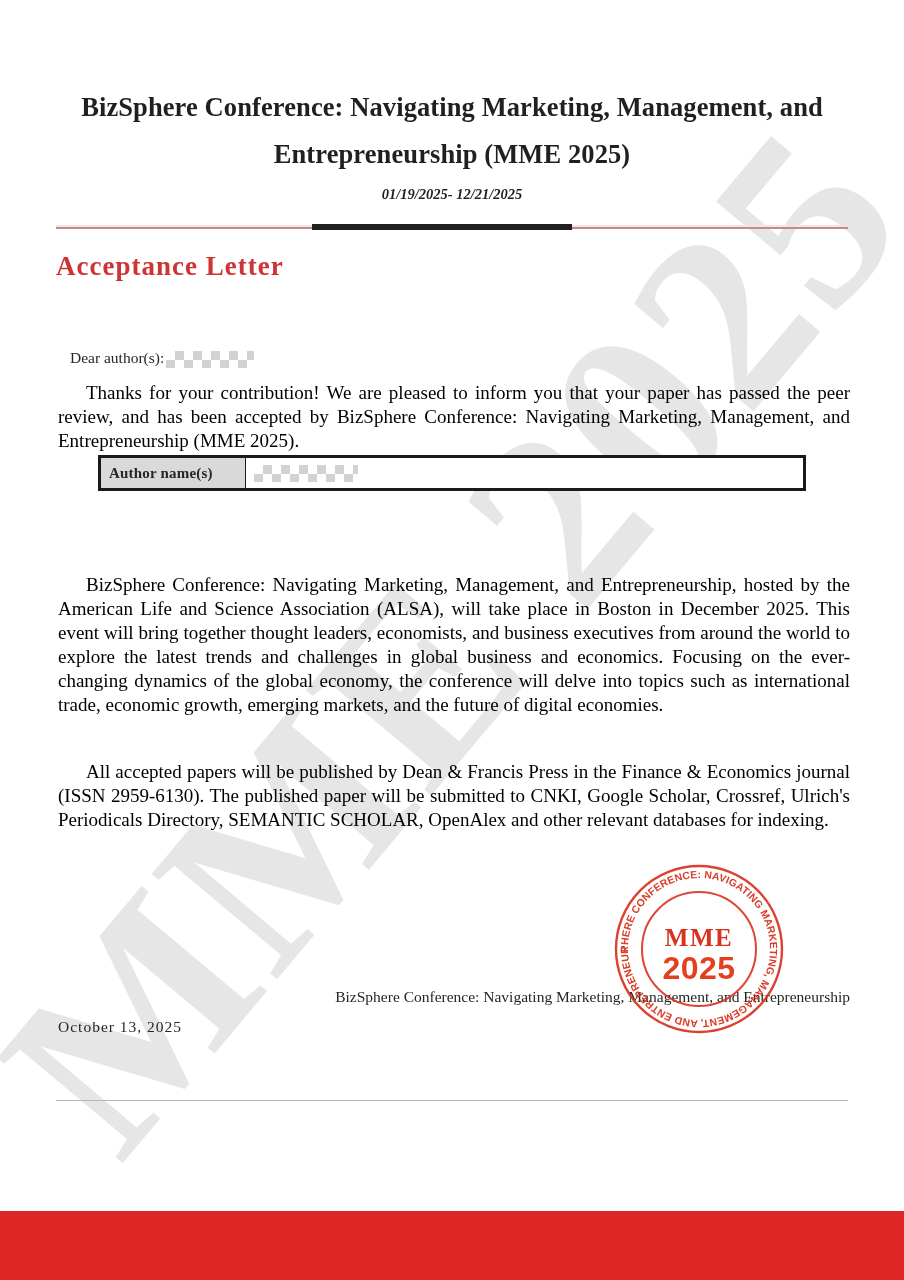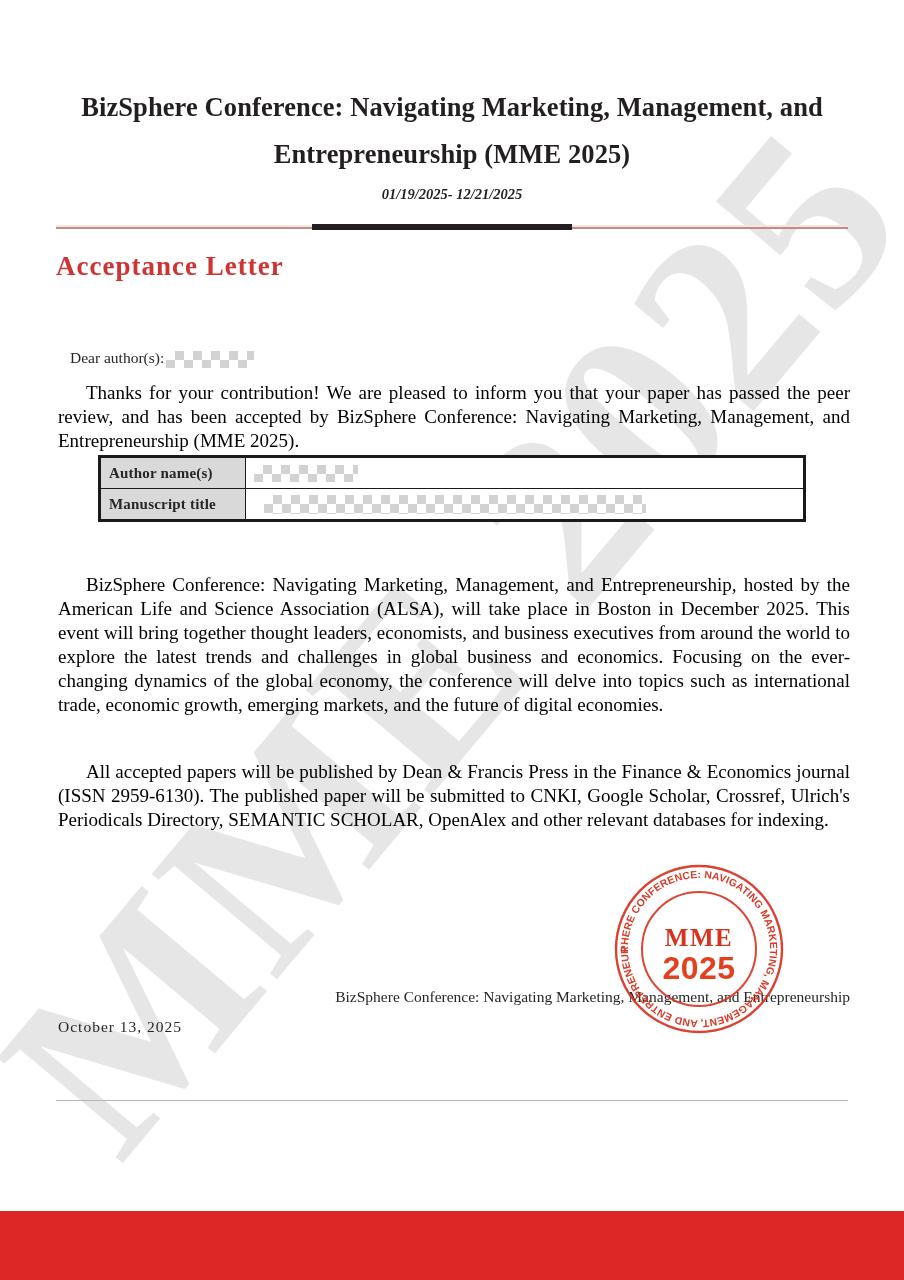--- a/index.html
+++ b/index.html
@@ -293,26 +293,20 @@
     </div>
 
     <div class="para para-intro">Thanks for your contribution! We are pleased to inform you that your paper has passed the peer review, and has been accepted by BizSphere Conference: Navigating Marketing, Management, and Entrepreneurship (MME 2025).</div>
 
     <table class="info-table">
       <tbody>
         <tr>
           <td class="label">Author name(s)</td>
           <td class="value">
             <span class="redact redact-author"></span>
-          </td>
-        </tr>
-        <tr>
-          <td class="label">Manuscript title</td>
-          <td class="value">
-            <span class="redact redact-title"></span>
           </td>
         </tr>
       </tbody>
     </table>
 
     <div class="para para-about">BizSphere Conference: Navigating Marketing, Management, and Entrepreneurship, hosted by the American Life and Science Association (ALSA), will take place in Boston in December 2025. This event will bring together thought leaders, economists, and business executives from around the world to explore the latest trends and challenges in global business and economics. Focusing on the ever-changing dynamics of the global economy, the conference will delve into topics such as international trade, economic growth, emerging markets, and the future of digital economies.</div>
 
     <div class="para para-publish">All accepted papers will be published by Dean &amp; Francis Press in the Finance &amp; Economics journal (ISSN 2959-6130). The published paper will be submitted to CNKI, Google Scholar, Crossref, Ulrich's Periodicals Directory, SEMANTIC SCHOLAR, OpenAlex and other relevant databases for indexing.</div>
 
     <div class="sig-line1">BizSphere Conference: Navigating Marketing, Management, and Entrepreneurship</div>

